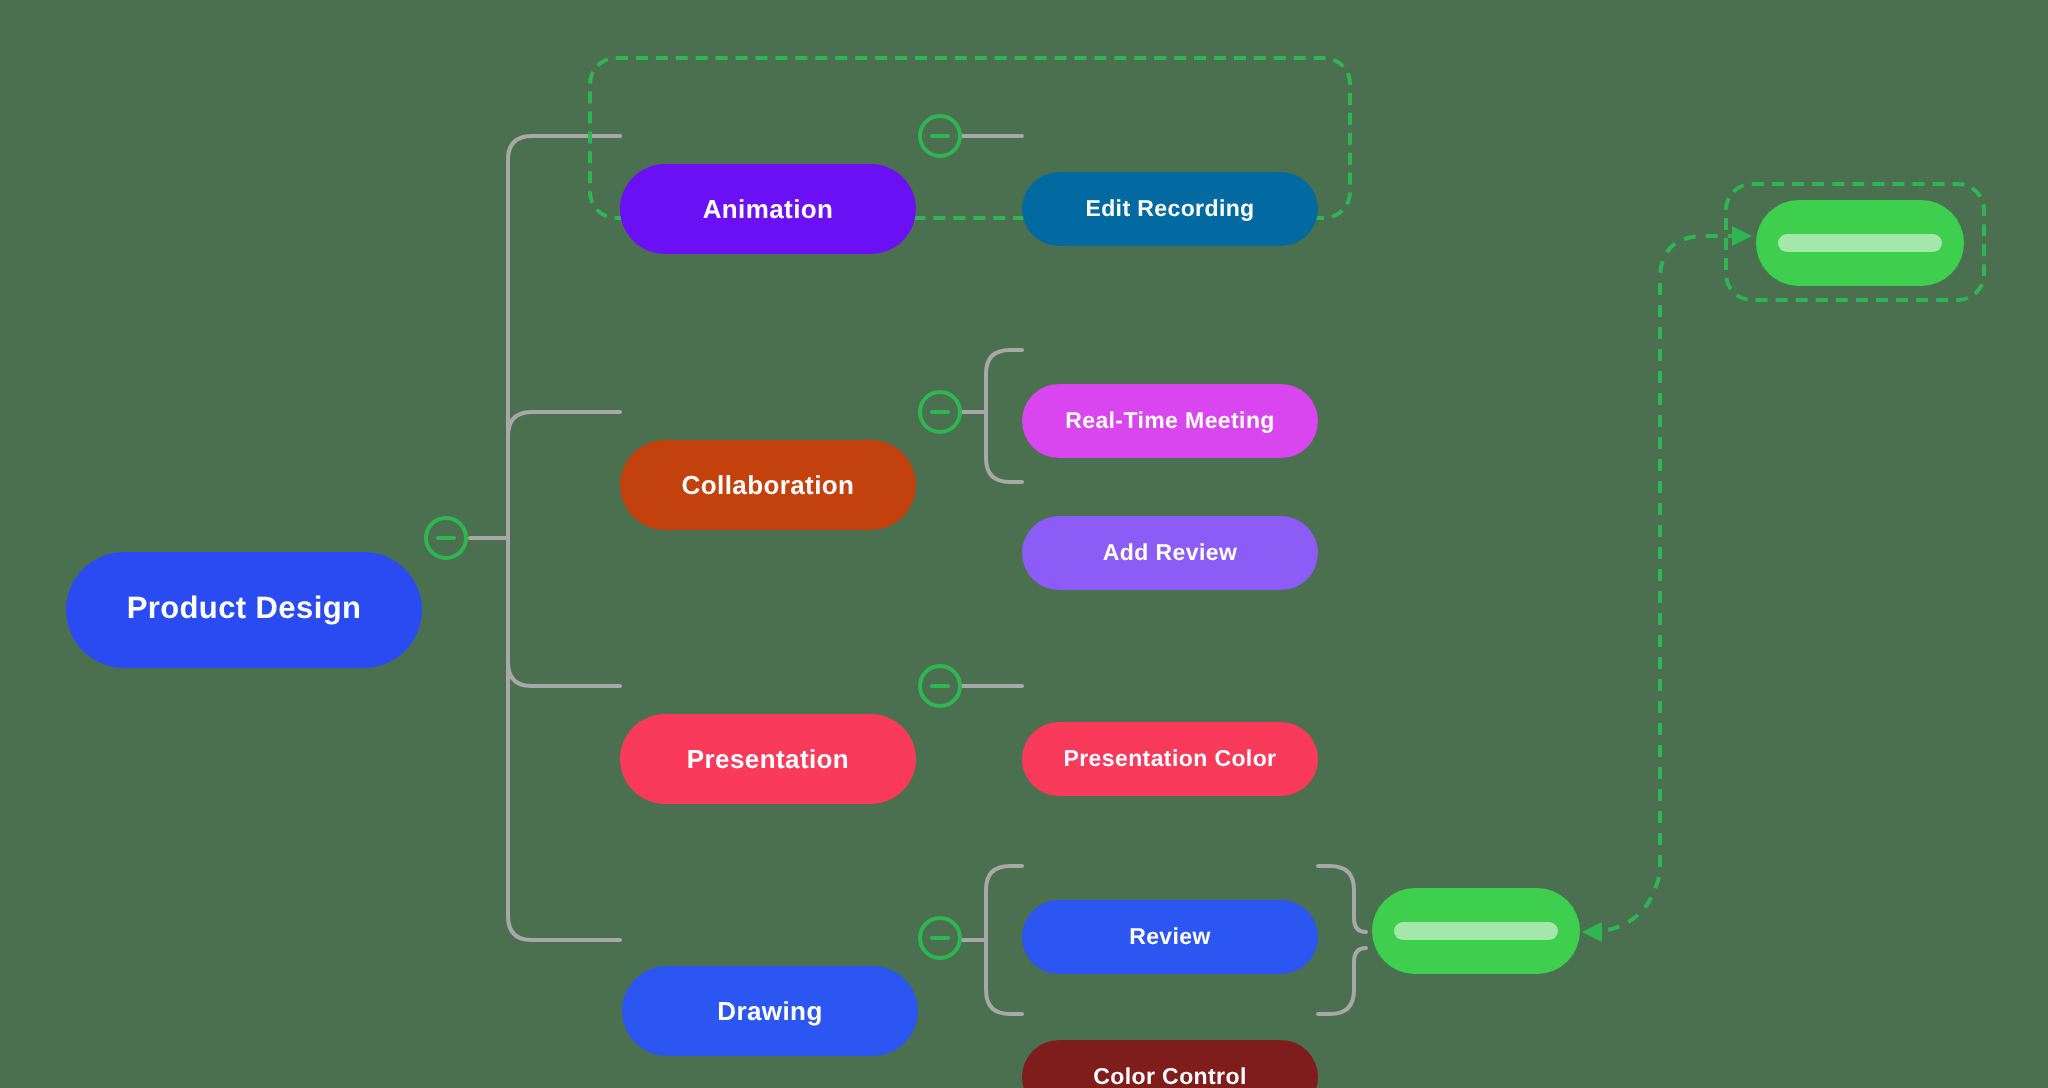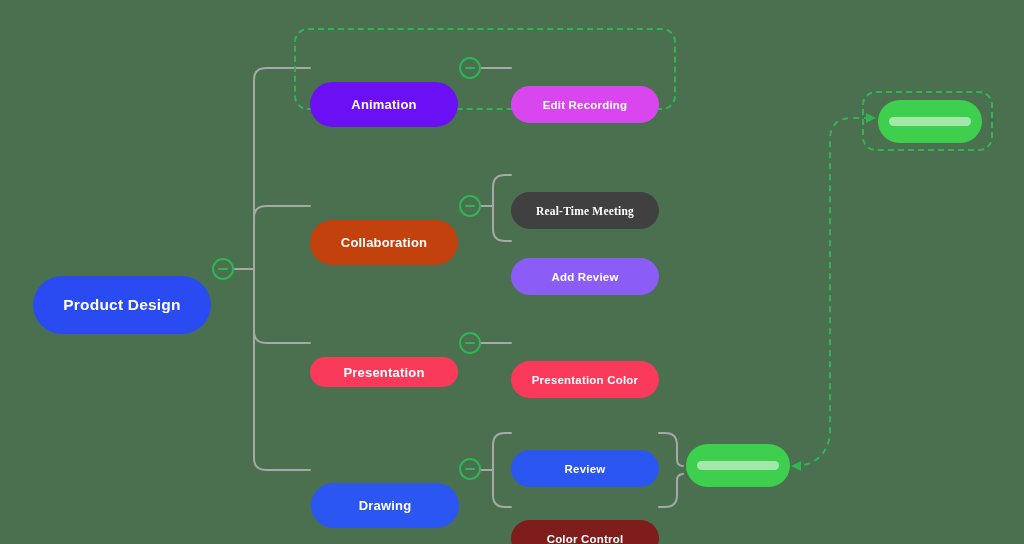--- a/index.html
+++ b/index.html
@@ -144,36 +144,36 @@
 
   <div class="node root" style="left:33px; top:240px; width:178px; height:58px; background:#2b4bf2;">
     <span>Product Design</span>
   </div>
   <div class="toggle" style="left:212px; top:258px;"></div>
 
   <div class="node lvl1" style="left:310px; top:46px; width:148px; height:45px; background:#6b0ff5;">
     <span>Animation</span>
   </div>
   <div class="toggle" style="left:459px; top:57px;"></div>
-  <div class="node lvl2" style="left:511px; top:50px; width:148px; height:37px; background:#d946ef;">
+  <div class="node lvl2" style="left:511px; top:50px; width:148px; height:37px; background:#0369a1;">
     <span>Edit Recording</span>
   </div>
 
   <div class="node lvl1" style="left:310px; top:184px; width:148px; height:45px; background:#c2410c;">
     <span>Collaboration</span>
   </div>
   <div class="toggle" style="left:459px; top:195px;"></div>
-  <div class="node lvl2" style="left:511px; top:156px; width:148px; height:37px; background:#404040;font-family:Liberation Serif, serif;">
+  <div class="node lvl2" style="left:511px; top:156px; width:148px; height:37px; background:#d946ef;">
     <span>Real-Time Meeting</span>
   </div>
   <div class="node lvl2" style="left:511px; top:222px; width:148px; height:37px; background:#8b5cf6;">
     <span>Add Review</span>
   </div>
 
-  <div class="node lvl1" style="left:310px; top:321px; width:148px; height:30px; background:#f93a5a;">
+  <div class="node lvl1" style="left:310px; top:321px; width:148px; height:45px; background:#f93a5a;">
     <span>Presentation</span>
   </div>
   <div class="toggle" style="left:459px; top:332px;"></div>
   <div class="node lvl2" style="left:511px; top:325px; width:148px; height:37px; background:#f93a5a;">
     <span>Presentation Color</span>
   </div>
 
   <div class="node lvl1" style="left:311px; top:447px; width:148px; height:45px; background:#2b56f2;">
     <span>Drawing</span>
   </div>

